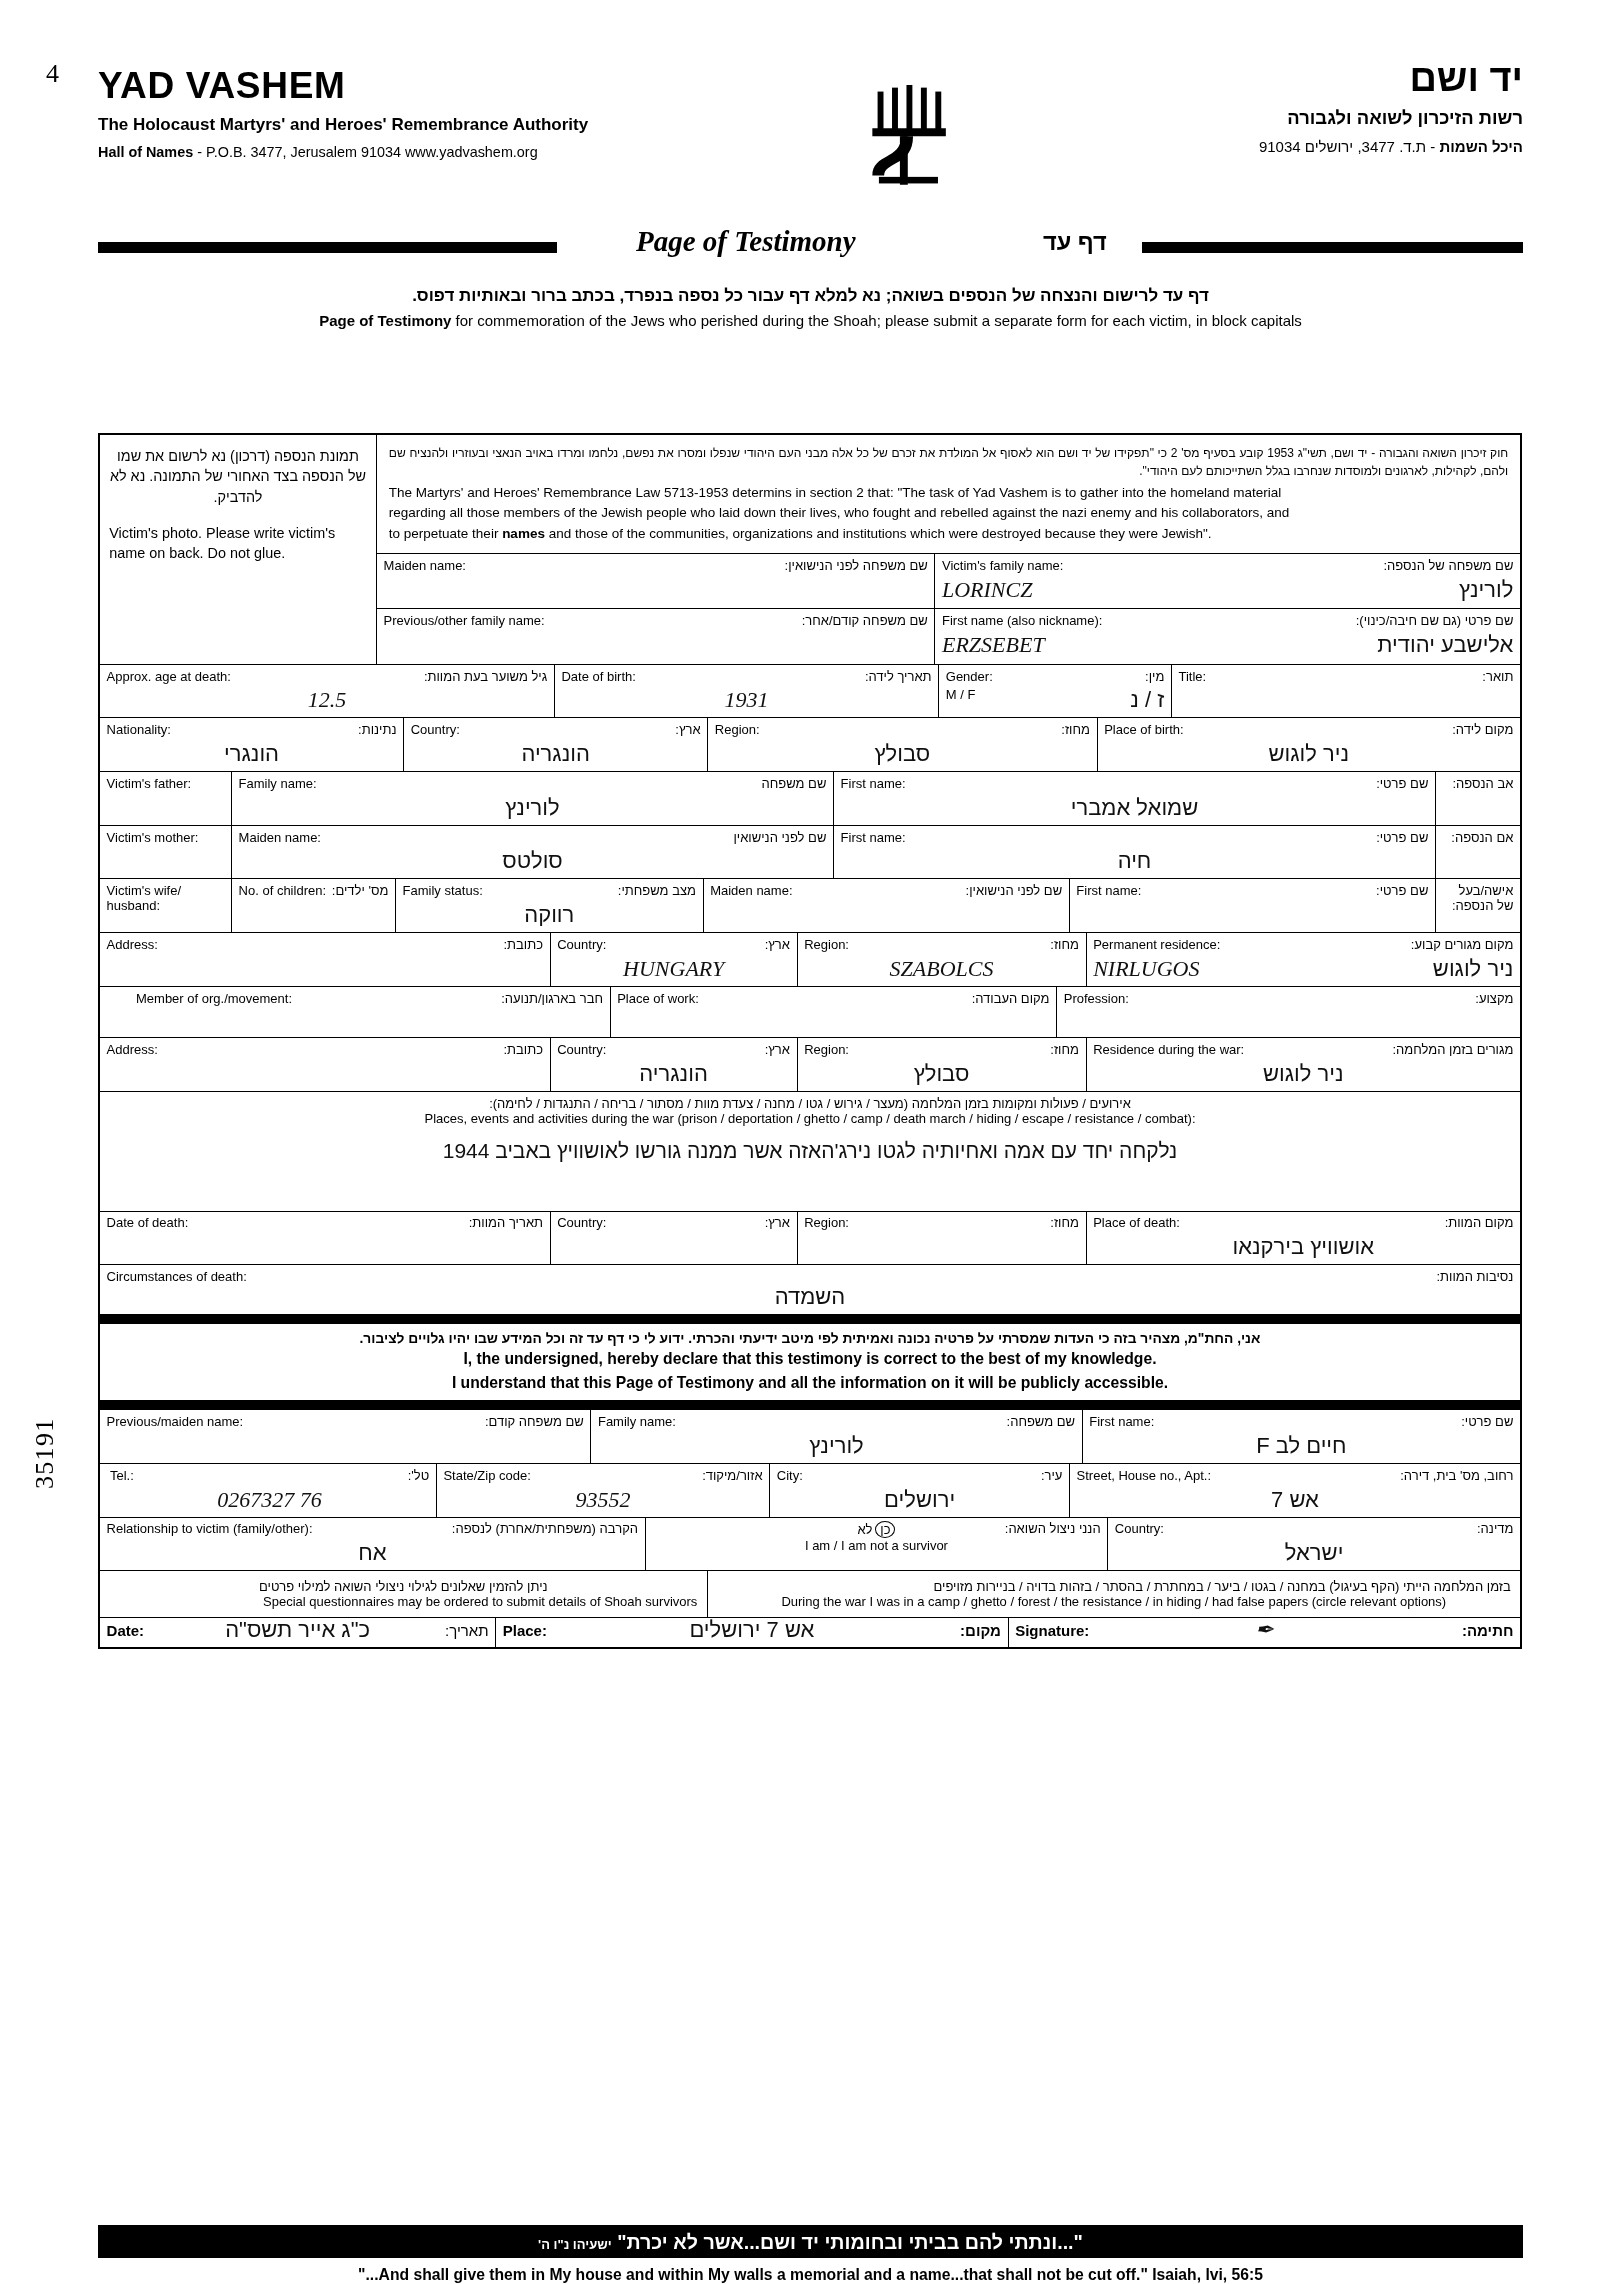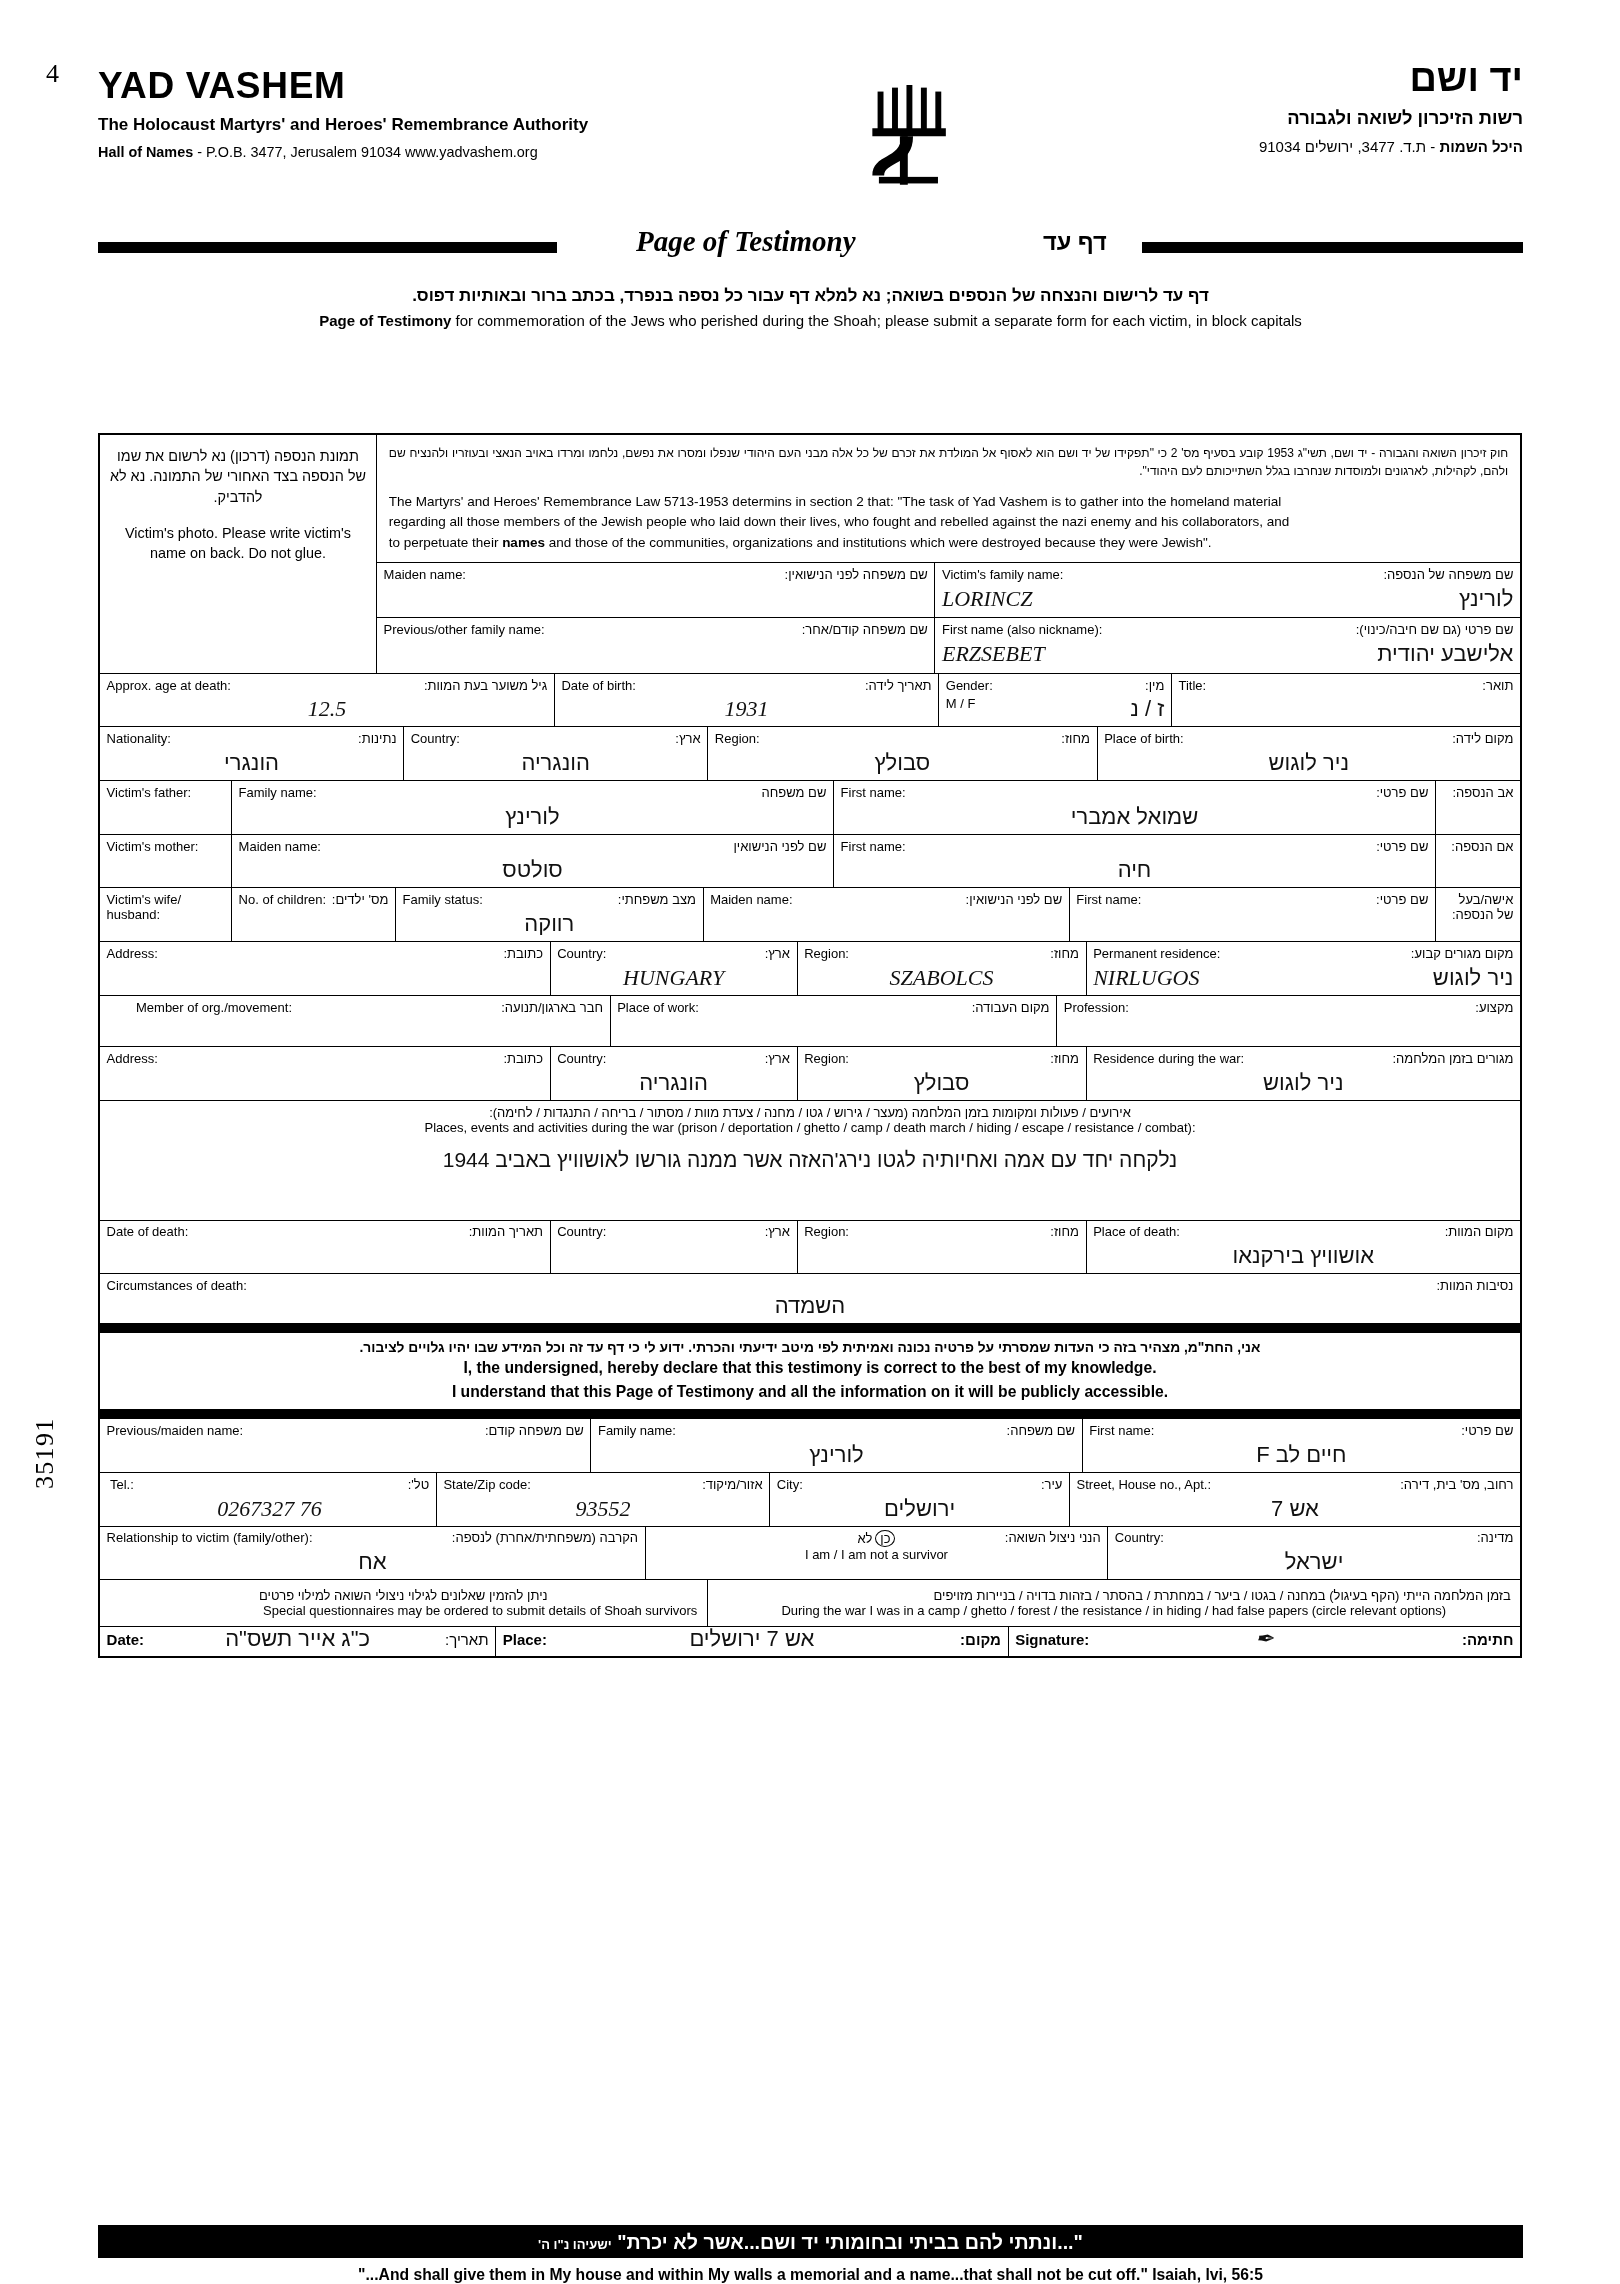--- a/index.html
+++ b/index.html
@@ -42,24 +42,24 @@
   .lbl-en{font-size:13px;}
   .lbl-he{font-size:13px;direction:rtl;text-align:right;}
   .lab-row{display:flex;justify-content:space-between;align-items:flex-start;}
   .hand{font-family:"Liberation Serif",serif;font-style:italic;font-size:22px;color:#111;}
   .hand.he{font-family:"Liberation Sans",sans-serif;font-style:normal;direction:rtl;}
   .val{margin-top:3.9px;text-align:center;}
 
   
   .photo-box{width:276px;text-align:center;padding:10.5px 9.2px;}
   .photo-box .he{direction:rtl;font-size:14.4px;line-height:1.45;}
-  .photo-box .en{font-size:14.4px;line-height:1.45;margin-top:14.4px;text-align:center;}
+  .photo-box .en{font-size:14.4px;line-height:1.45;margin-top:14.4px;text-align:left;}
   .law{flex:1;padding:9.2px 11.8px;}
   .law .he{direction:rtl;font-size:12px;line-height:1.5;text-align:justify;}
-  .law .en{font-size:13.5px;line-height:1.5;margin-top:12px;text-align:justify;}
+  .law .en{font-size:13.5px;line-height:1.5;margin-top:3px;text-align:justify;}
   .law .en b{font-weight:700;}
 
   .bold-decl{padding:6.6px 10.5px;}
   .bold-decl .he{direction:rtl;text-align:center;font-size:13.8px;font-weight:700;}
   .bold-decl .en{text-align:center;font-size:15.7px;font-weight:700;line-height:1.35;margin-top:2.6px;}
 
   .blackbar{height:9.2px;background:#000;}
 
   .footer-bar{position:absolute;left:98px;right:98px;bottom:39px;}
   .fb-black{background:#000;color:#fff;text-align:center;padding:6.6px 0 3.9px 0;}

